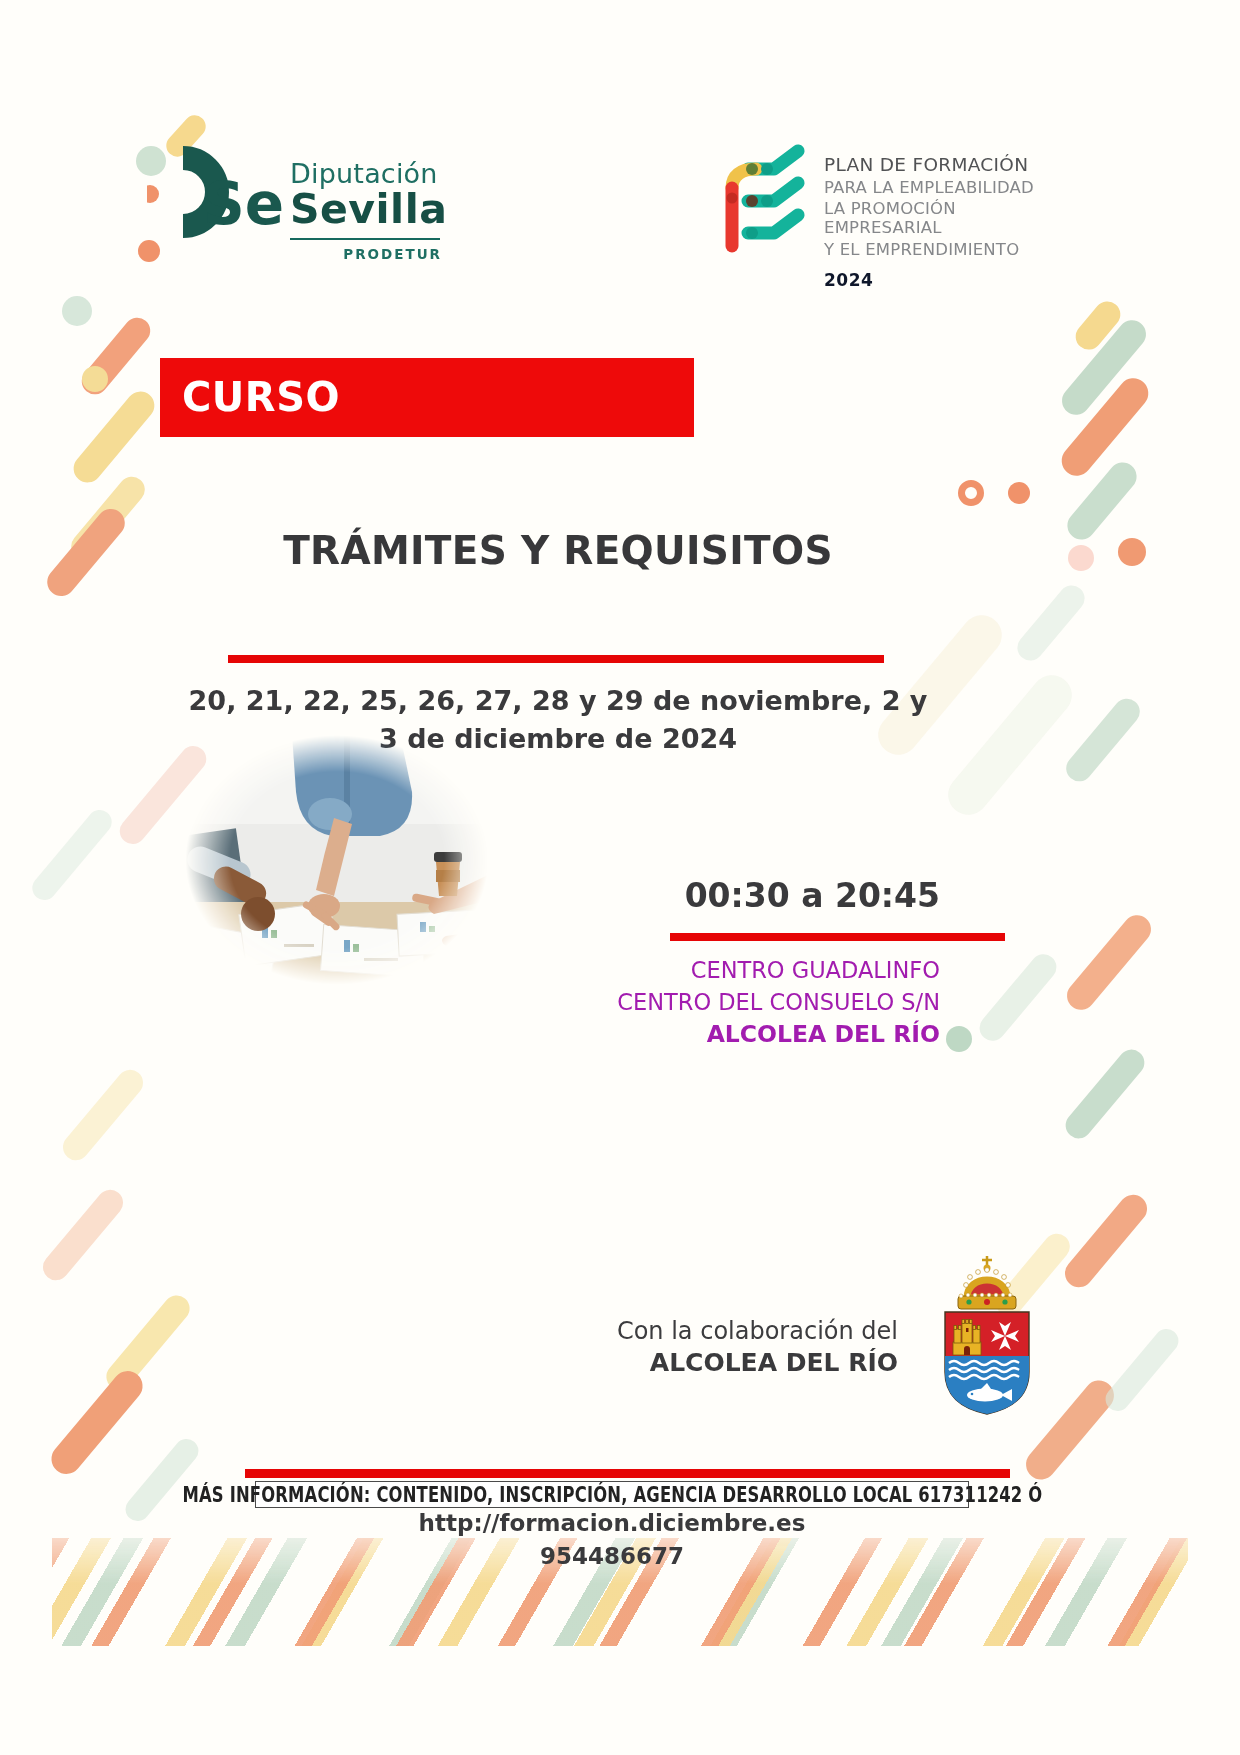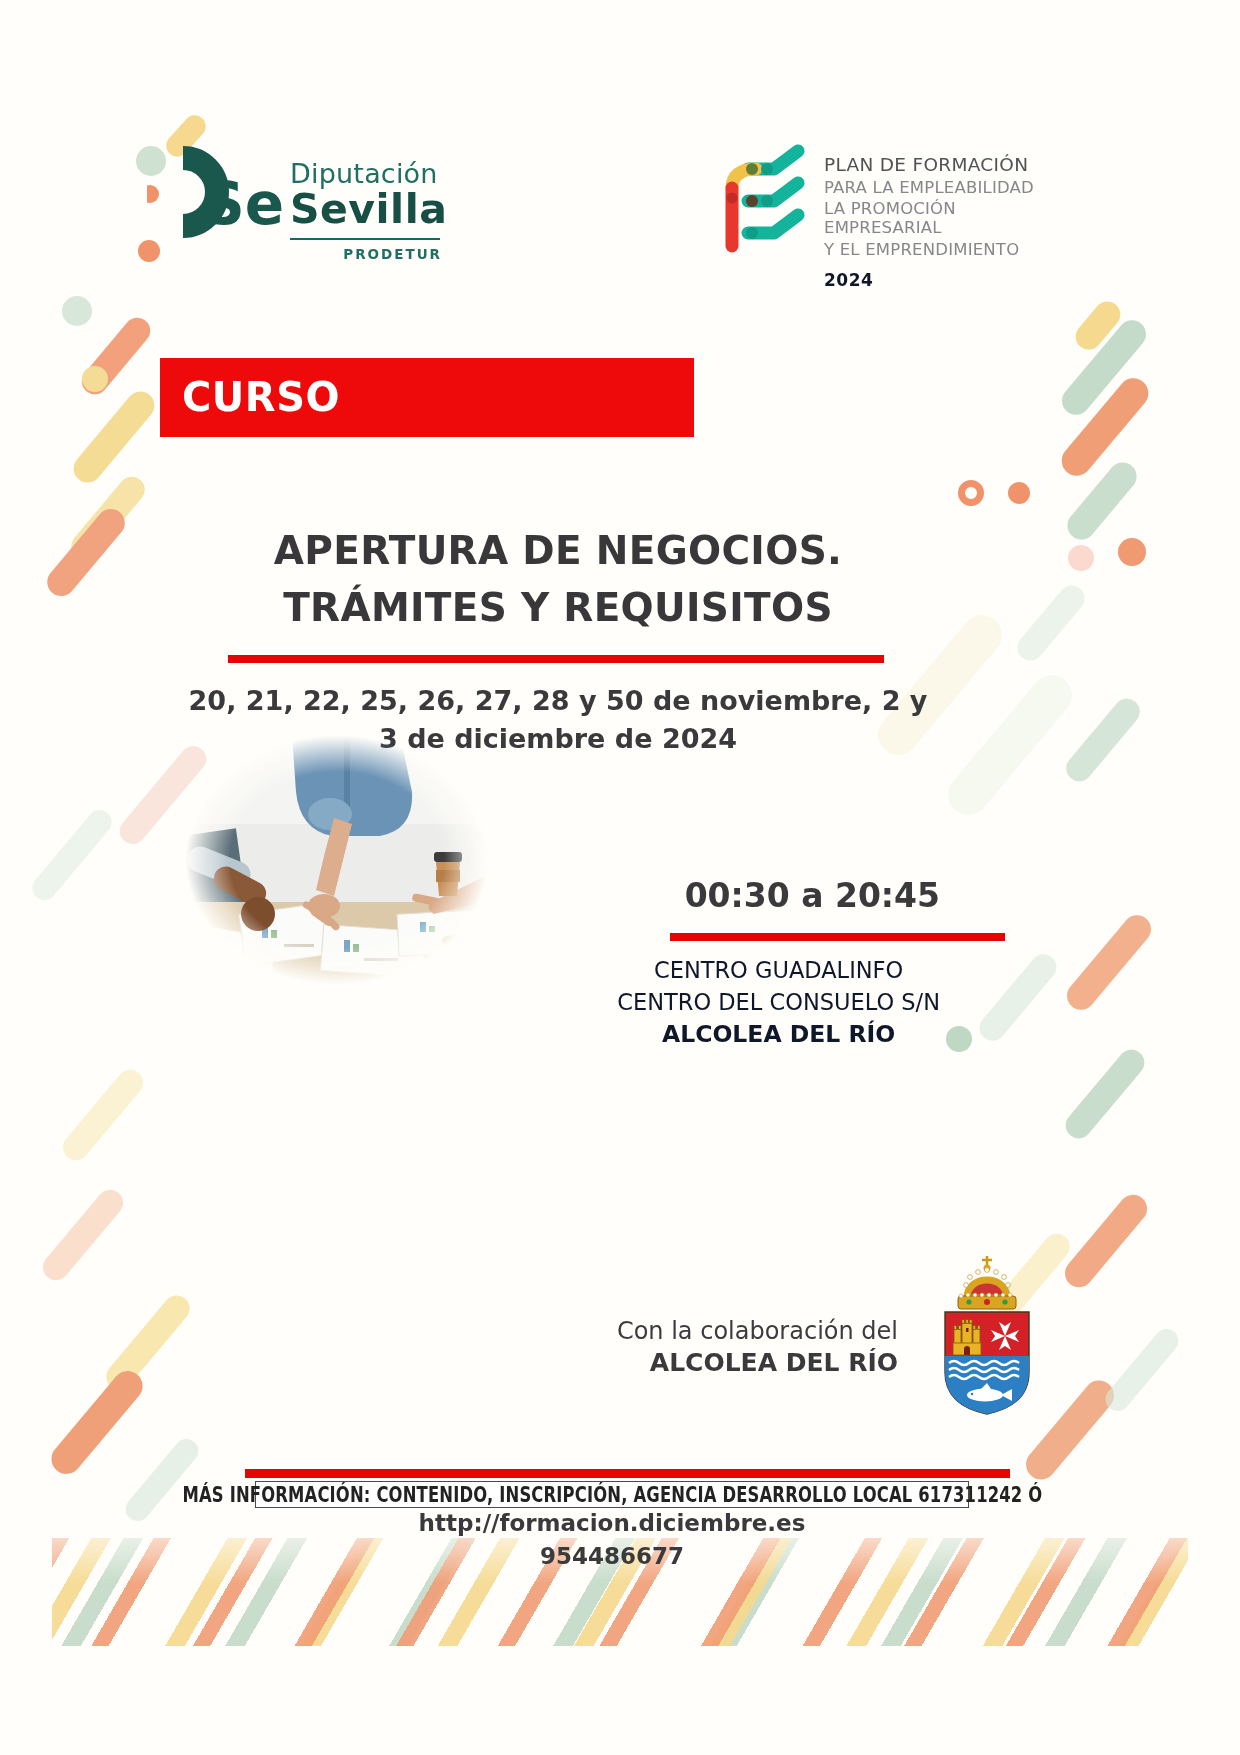--- a/index.html
+++ b/index.html
@@ -45,21 +45,21 @@
     position:absolute;left:184px;top:734px;width:306px;height:252px;
     -webkit-mask-image:radial-gradient(ellipse closest-side,#000 70%,rgba(0,0,0,0) 99%);
     mask-image:radial-gradient(ellipse closest-side,#000 70%,rgba(0,0,0,0) 99%);
   }
   .photo-wrap svg{filter:blur(.5px);}
 
   
   .time-text{position:absolute;right:300px;top:876px;font-size:33px;font-weight:bold;color:#3a3a3c;}
   .time-underline{left:670px;top:933px;width:335px;height:8px;}
   .venue-block{position:absolute;right:300px;top:954px;text-align:right;}
-  .venue-line{font-size:22.5px;color:#0f172a;line-height:32px;text-align:center;}
+  .venue-line{font-size:22.5px;color:#a21caf;line-height:32px;}
   .venue-line.bold{font-weight:bold;font-size:23.5px;}
 
   
   .collab-block{position:absolute;right:342px;top:1316px;text-align:right;}
   .collab-line1{font-size:24px;color:#3c3c3e;line-height:31px;}
   .collab-line2,.collab-line3{font-size:25px;font-weight:bold;color:#3a3a3c;line-height:32px;}
   .coat{position:absolute;left:941px;top:1254px;}
 
   
   .footer-bar{left:245px;top:1469px;width:765px;height:9px;}
@@ -165,27 +165,26 @@
     <div class="plan-line">Y EL EMPRENDIMIENTO</div>
     <div class="plan-year">2024</div>
   </div>
 </div>
 
 <div class="curso-banner">
   <span>CURSO</span>
 </div>
 
 <div class="title-block">
-  <div class="title-line">APERTURA DE NEGOCIOS.</div>
   <div class="title-line">TRÁMITES Y REQUISITOS</div>
 </div>
 <div class="red-rule title-underline"></div>
 
 <div class="dates-block">
-  <div class="dates-line">20, 21, 22, 25, 26, 27, 28 y 50 de noviembre, 2 y</div>
+  <div class="dates-line">20, 21, 22, 25, 26, 27, 28 y 29 de noviembre, 2 y</div>
   <div class="dates-line">3 de diciembre de 2024</div>
 </div>
 
 <div class="photo-wrap">
   <svg width="306" height="252" viewBox="0 0 306 252">
     <rect x="0" y="0" width="306" height="252" fill="#ececea"></rect>
     <rect x="0" y="0" width="306" height="90" fill="#f4f4f2"></rect>
 
     <rect x="0" y="98" width="58" height="86" fill="#5a6e78" transform="rotate(-8 29 140)"></rect>
 

